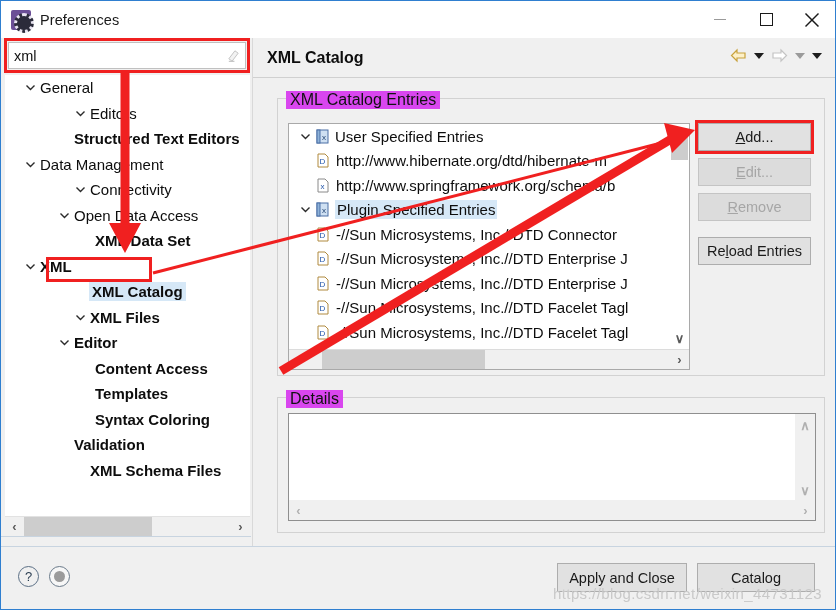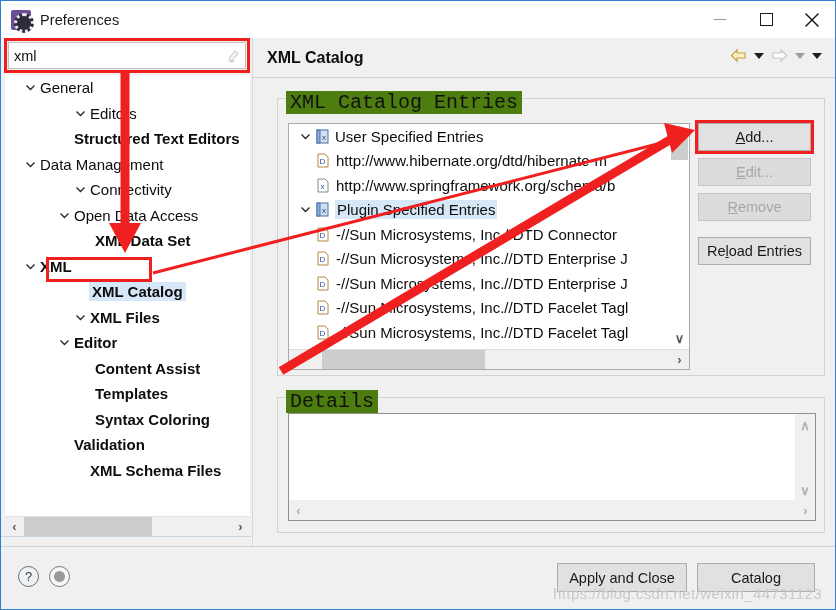--- a/index.html
+++ b/index.html
@@ -168,24 +168,23 @@
   }
 
   
   .group { position: absolute; }
   .group > .gborder {
     position: absolute; left: 0; top: 7px; right: 0; bottom: 0;
     border: 1px solid #d2d2d2;
   }
   .group > .glabel {
     position: absolute; left: 9px; top: 0;
-    background: #4d7c0f; padding: 0 4px;
-    font-size: 20px; color: #111;
+    background: #d946ef; padding: 0 4px;
+    font-size: 16px; color: #111;
     z-index: 2;
-    font-family: Liberation Mono, monospace;
   }
   #entries-group { left: 276px; top: 90px; width: 548px; height: 285px; }
   #details-group { left: 276px; top: 389px; width: 548px; height: 143px; }
 
   #entries-box {
     position: absolute; left: 287px; top: 122px;
     width: 402px; height: 247px;
     background: #ffffff;
     border: 1px solid #a9a9a9;
     overflow: hidden;
@@ -408,21 +407,21 @@
         <div class="tnode lvl2">
           <span class="tw">
             <svg width="11" height="11" viewBox="0 0 11 11">
               <polyline points="1.5,3.5 5.5,7.5 9.5,3.5" fill="none" stroke="#2b2b2b" stroke-width="1.4"></polyline>
             </svg>
           </span>
           <span class="tlabel bold">Editor</span>
         </div>
         <div class="tnode lvl3 leaf">
           <span class="tw"></span>
-          <span class="tlabel bold">Content Assist</span>
+          <span class="tlabel bold">Content Access</span>
         </div>
         <div class="tnode lvl3 leaf">
           <span class="tw"></span>
           <span class="tlabel bold">Templates</span>
         </div>
         <div class="tnode lvl3 leaf">
           <span class="tw"></span>
           <span class="tlabel bold">Syntax Coloring</span>
         </div>
         <div class="tnode lvl2 leaf">

